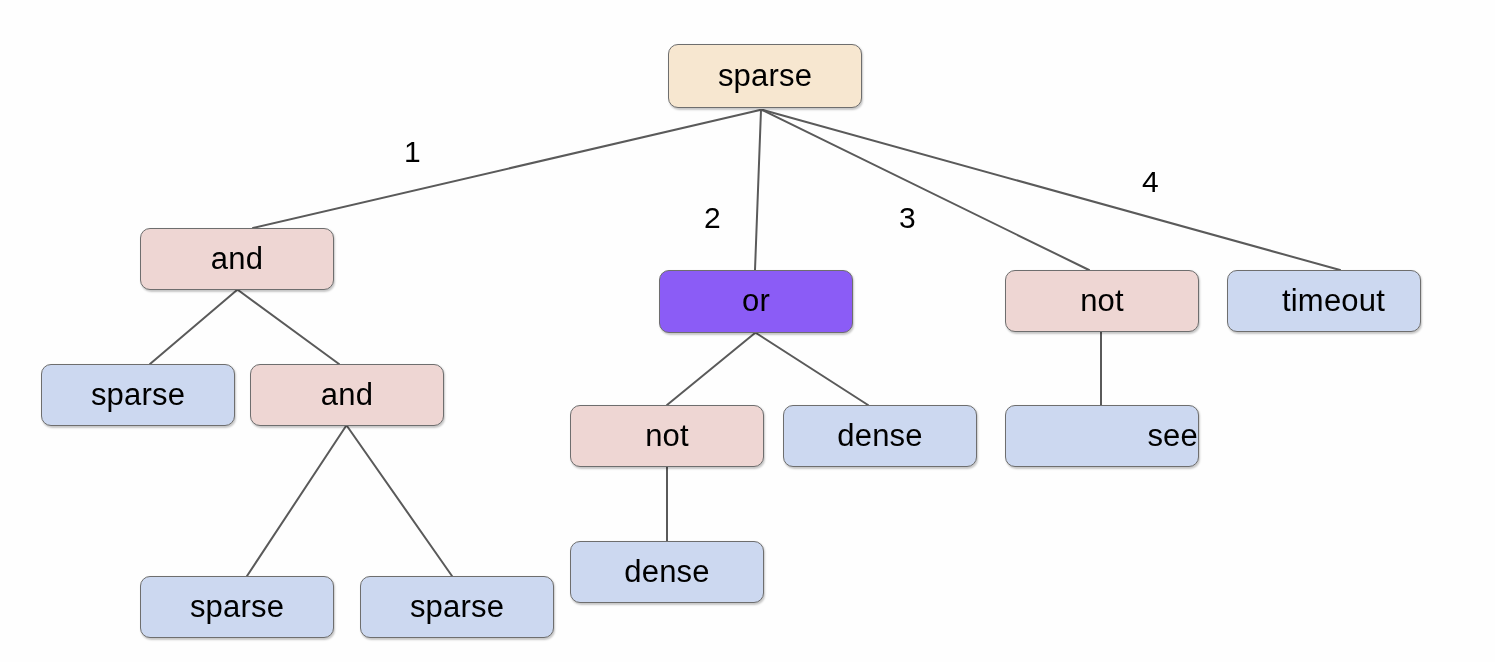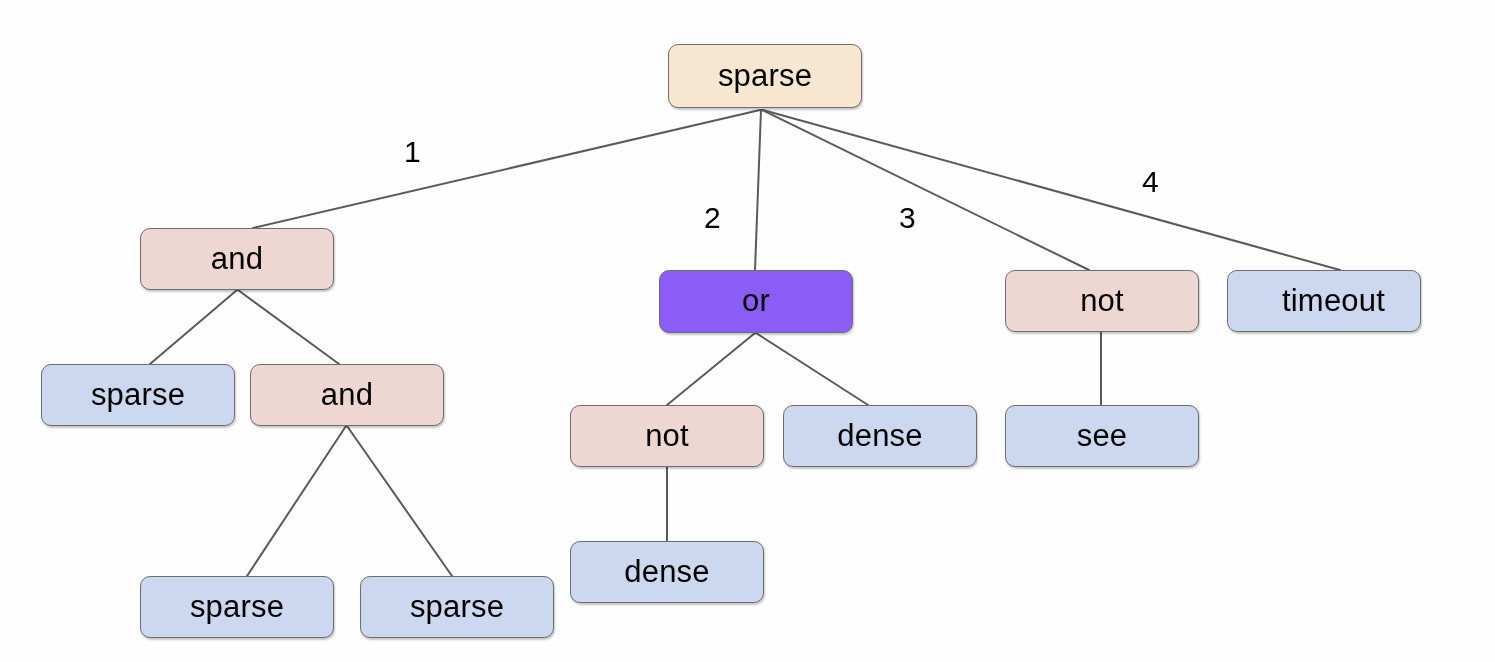--- a/index.html
+++ b/index.html
@@ -90,21 +90,21 @@
       </div>
       <div class="node" style="left: 250px; top: 364px; width: 194px; height: 62px; background: rgb(238, 214, 211); border-color: rgb(110, 110, 110);">
         <span class="node-label">and</span>
       </div>
       <div class="node" style="left: 570px; top: 405px; width: 194px; height: 62px; background: rgb(238, 214, 211); border-color: rgb(110, 110, 110);">
         <span class="node-label">not</span>
       </div>
       <div class="node" style="left: 783px; top: 405px; width: 194px; height: 62px; background: rgb(204, 216, 240); border-color: rgb(110, 110, 110);">
         <span class="node-label">dense</span>
       </div>
-      <div class="node" style="left: 1005px; top: 405px; width: 194px; height: 62px; background: rgb(204, 216, 240); border-color: rgb(110, 110, 110);">
+      <div class="node" style="left: 1005px; top: 405px; width: 194px; height: 62px; background: rgb(204, 216, 240); border-color: rgb(110, 110, 110); justify-content: flex-end;">
         <span class="node-label">see</span>
       </div>
       <div class="node" style="left: 570px; top: 541px; width: 194px; height: 62px; background: rgb(204, 216, 240); border-color: rgb(110, 110, 110);">
         <span class="node-label">dense</span>
       </div>
       <div class="node" style="left: 140px; top: 576px; width: 194px; height: 62px; background: rgb(204, 216, 240); border-color: rgb(110, 110, 110);">
         <span class="node-label">sparse</span>
       </div>
       <div class="node" style="left: 360px; top: 576px; width: 194px; height: 62px; background: rgb(204, 216, 240); border-color: rgb(110, 110, 110);">
         <span class="node-label">sparse</span>

